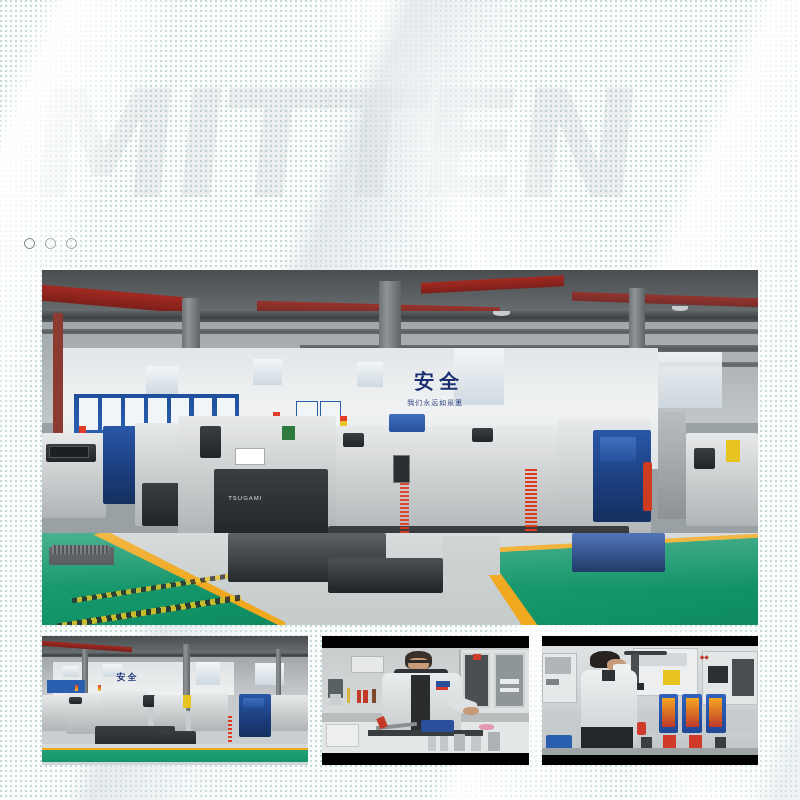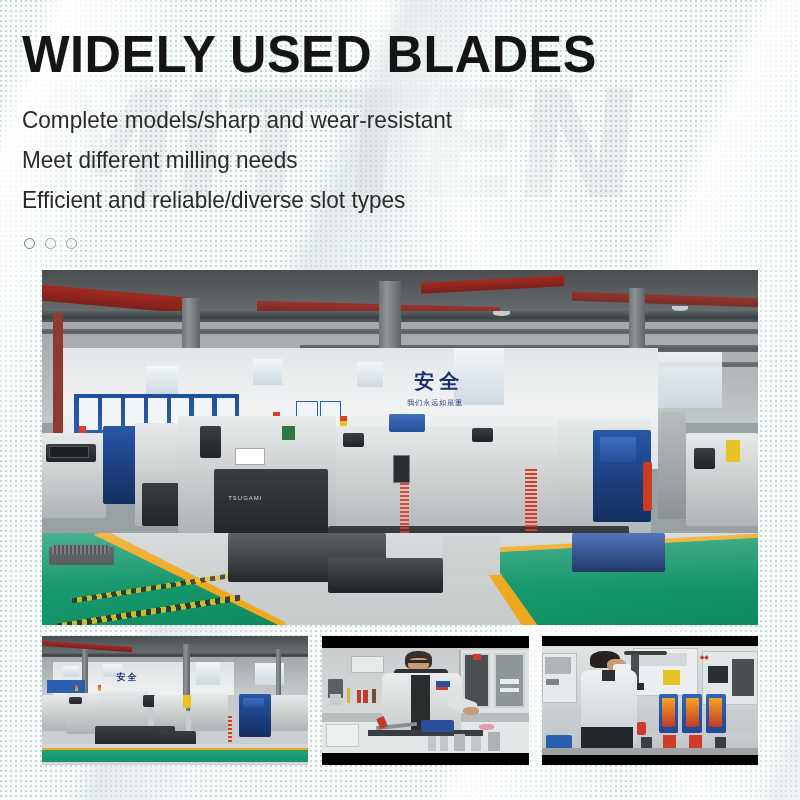--- a/index.html
+++ b/index.html
@@ -113,26 +113,20 @@
 </style>
 </head>
 <body>
 
 <div id="page">
 
   <div id="dot-layer"></div>
   <div id="watermark">MITTEN</div>
   <div id="streak-layer"></div>
 
-  <div id="header">
-    <div id="title">WIDELY USED BLADES</div>
-    <div id="sub1" class="sub">Complete models/sharp and wear-resistant</div>
-    <div id="sub2" class="sub">Meet different milling needs</div>
-    <div id="sub3" class="sub">Efficient and reliable/diverse slot types</div>
-  </div>
 
   <div id="dots">
     <span class="cdot active"></span>
     <span class="cdot"></span>
     <span class="cdot"></span>
   </div>
 
   <div id="hero" aria-label="CNC machining workshop with rows of grey and blue machine tools on a green epoxy floor">
     <div class="scene">
 

